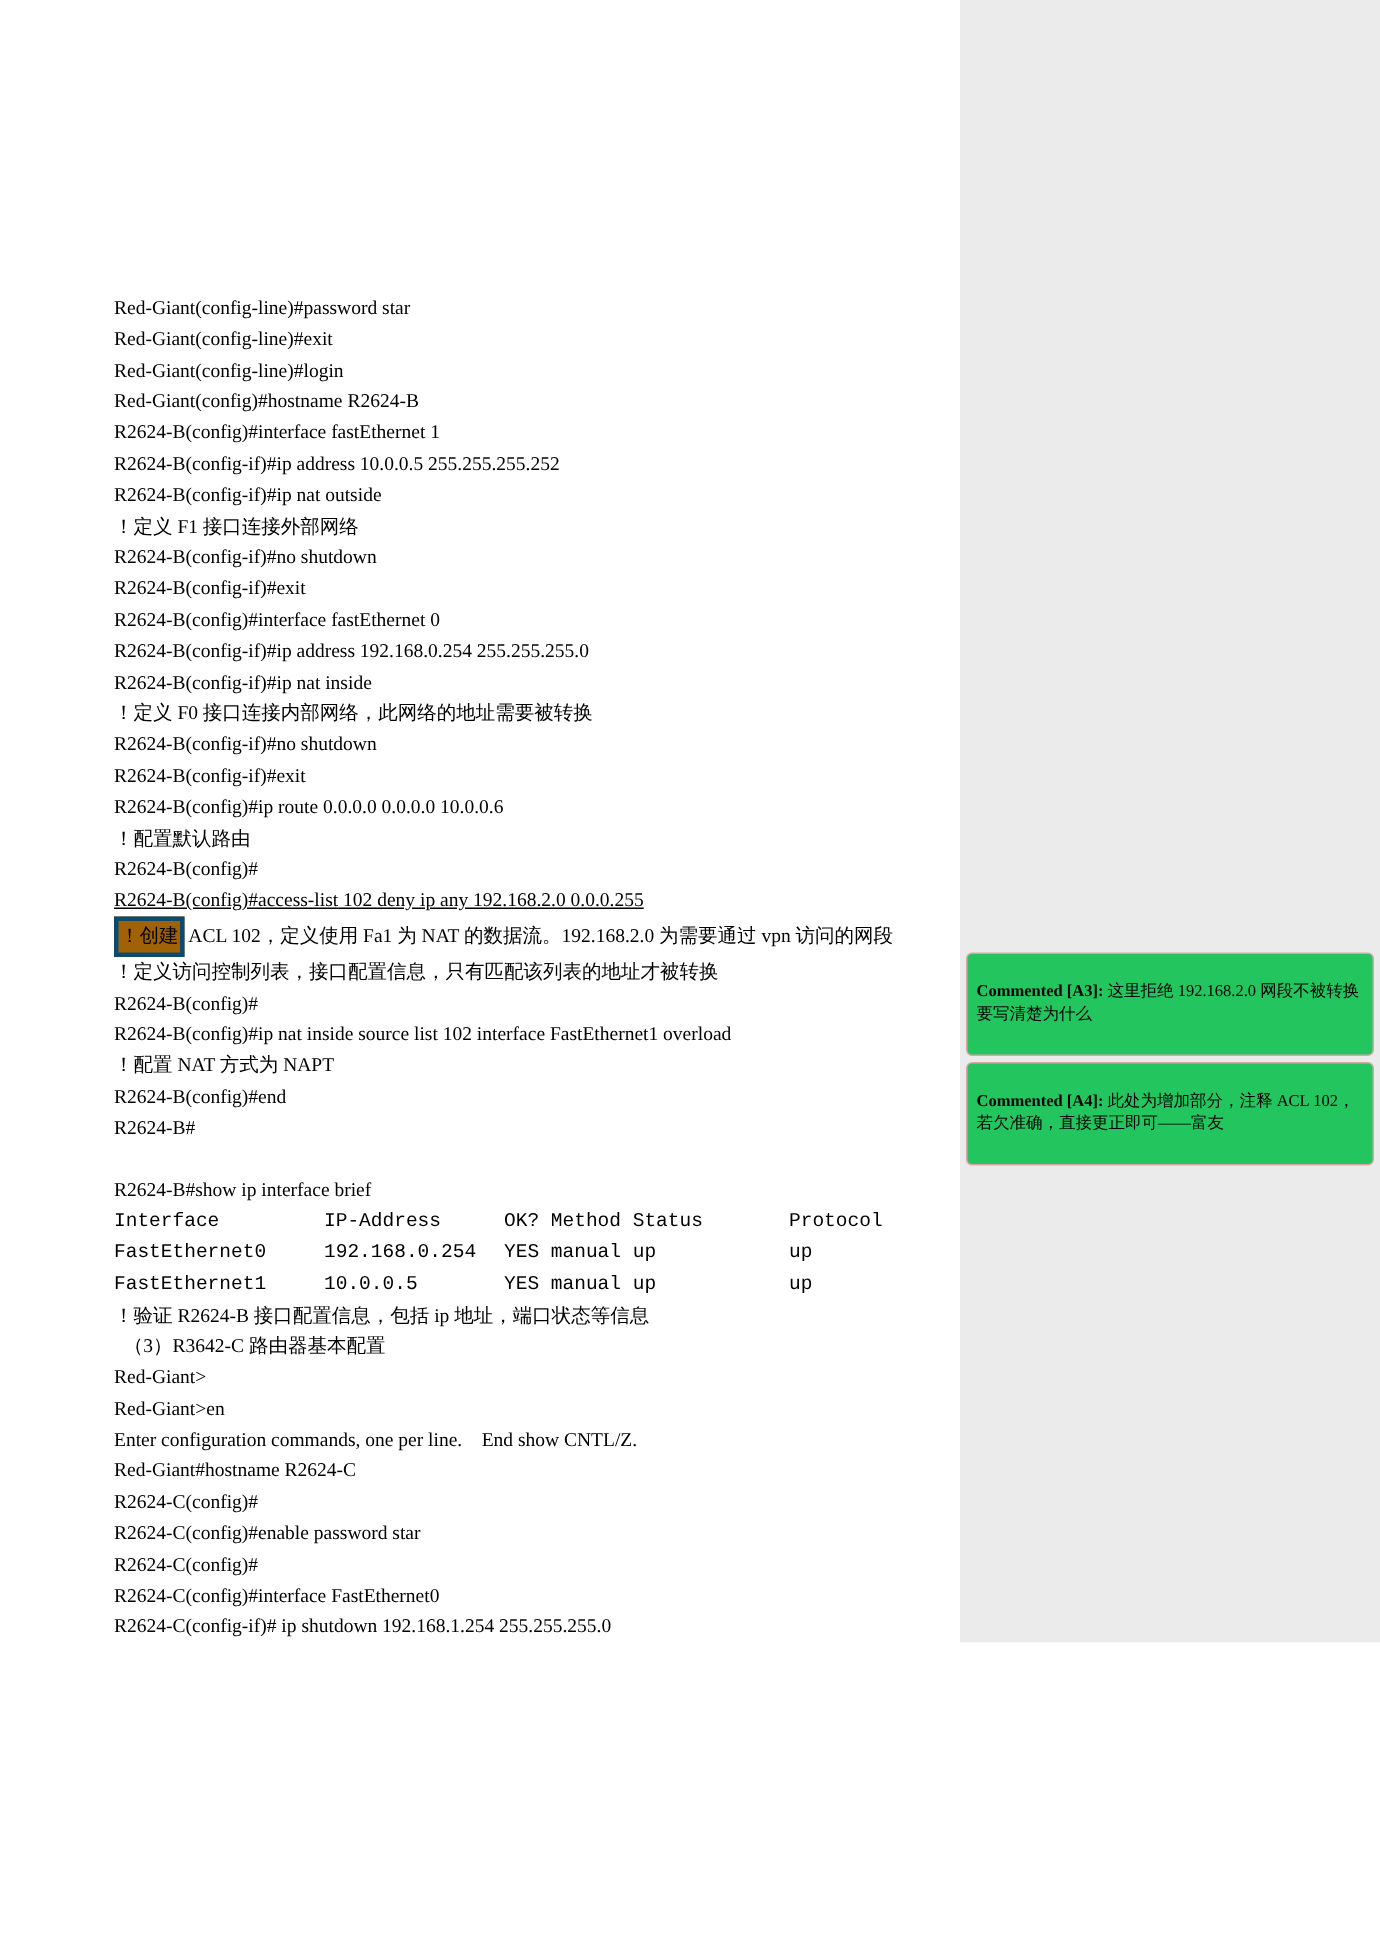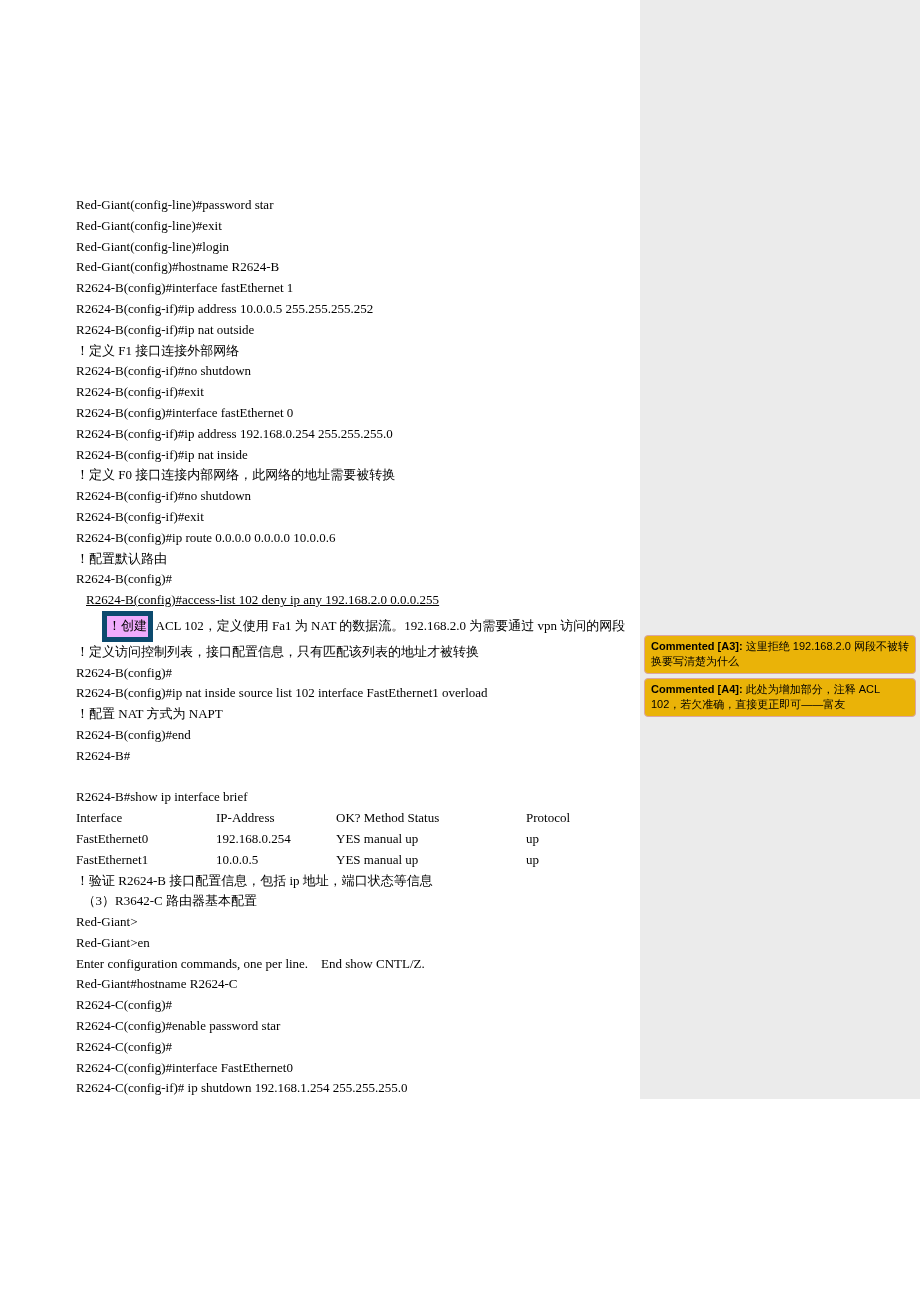--- a/index.html
+++ b/index.html
@@ -15,53 +15,53 @@
     width: 640px;
     padding: 195px 0 0 76px;
     background: #fff;
     box-sizing: border-box;
   }
   .page-body .line {
     white-space: pre;
   }
   .highlight-box {
     display: inline-block;
-    background: #f0abfc;
-    border: 5px solid #0c4a6e;
+    background: #a16207;
+    border: 3px solid #0c4a6e;
     padding: 0 1px;
-    margin-left: 26px;
   }
   .link-like {
     text-decoration: underline;
     color: #000;
-    margin-left: 10px;
   }
   .table-row {
     display: flex;
+    font-family: Liberation Mono, monospace;
   }
   .col1 { width: 140px; }
   .col2 { width: 120px; }
   .col3 { width: 170px; }
   .col4 { width: 60px; margin-left: 20px; }
   .comments-panel {
     width: 280px;
     background: #ebebeb;
     padding: 140px 4px 0 4px;
     margin-top: 0;
     box-sizing: border-box;
     font-family: Arial, "Microsoft YaHei", sans-serif;
     font-size: 11px;
   }
   .comment-bubble {
-    background: #eab308;
+    background: #22c55e;
     border: 1px solid #d9a6a6;
     border-radius: 4px;
-    padding: 3px 6px;
+    padding: 18px 6px;
     margin-bottom: 4px;
     line-height: 1.4;
+    font-family: Liberation Serif, serif;
   }
   .comment-label {
     font-weight: bold;
   }
   .spacer-comments { height: 495px; }
 </style>
 </head>
 <body>
 
 <div class="page-body">

